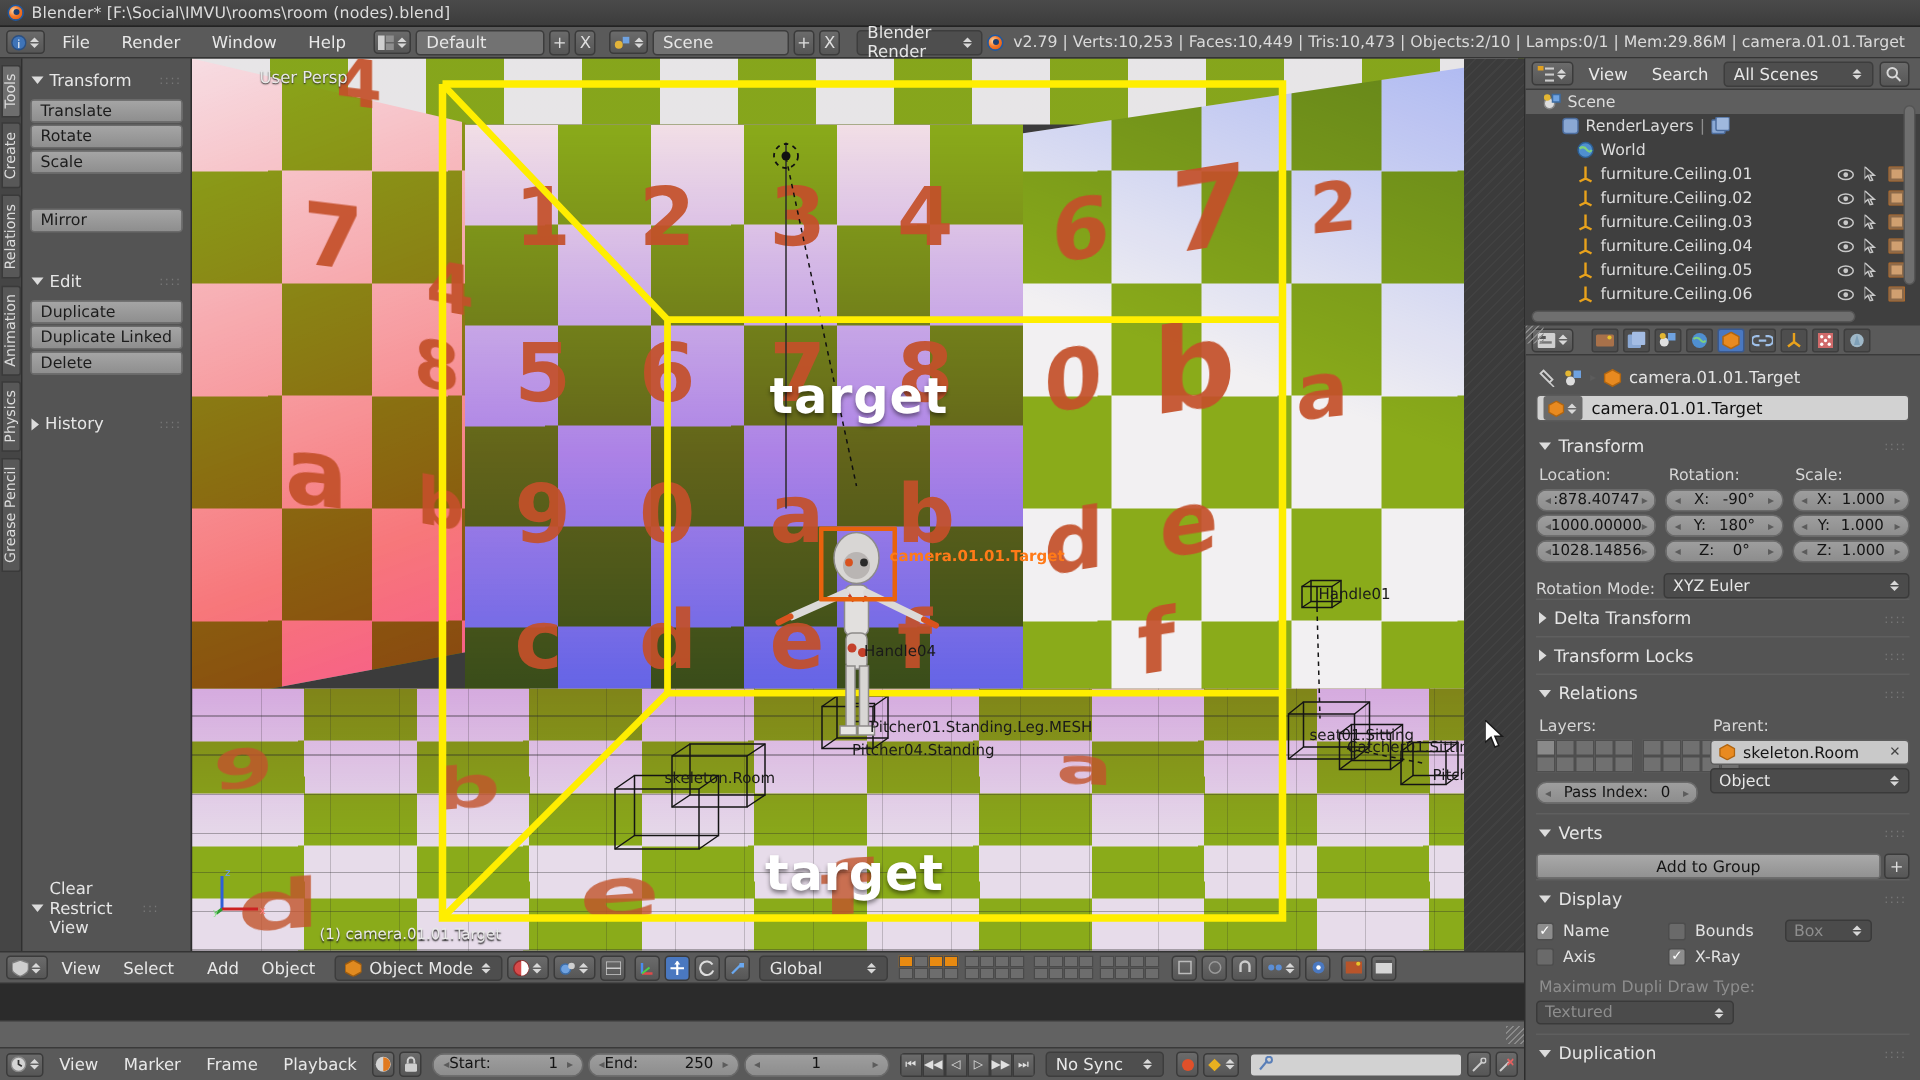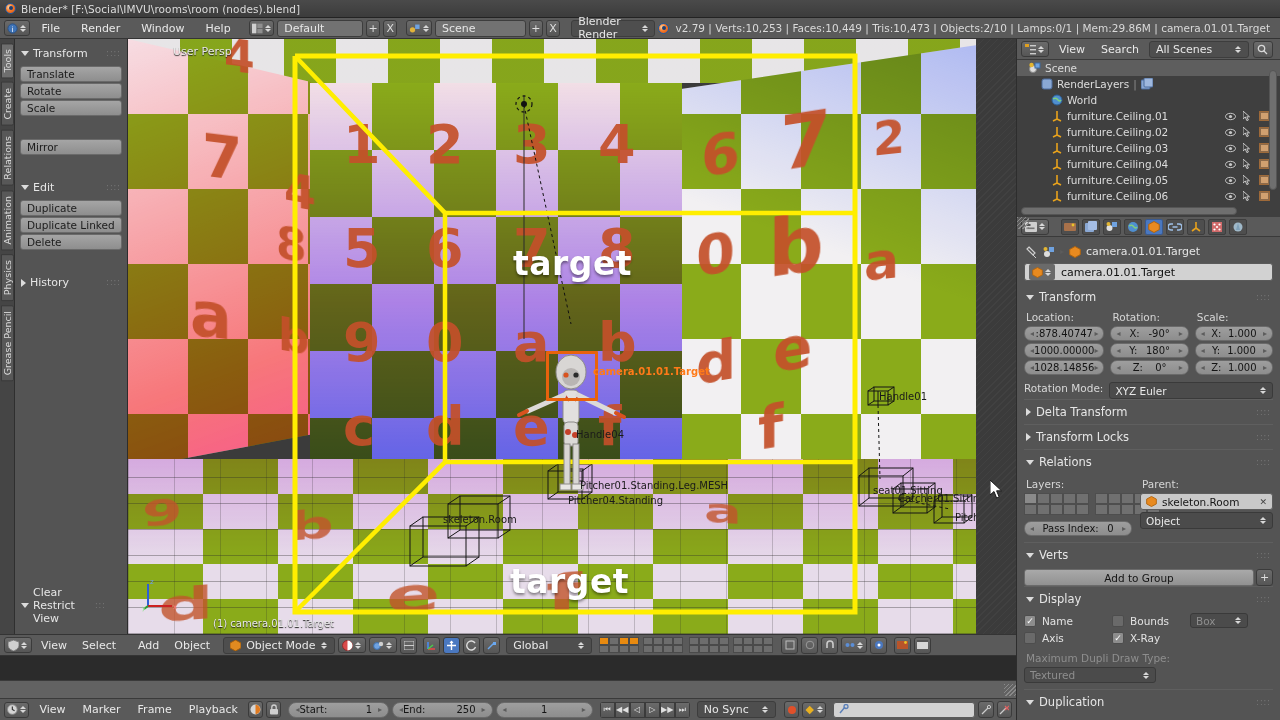--- a/index.html
+++ b/index.html
@@ -279,21 +279,21 @@
   .collabel{ font-size:10.5px; color:#d6d6d6; padding:2px 0 3px 2px;}
   .numfield{
     height:15px; background:linear-gradient(#9e9e9e,#8d8d8d);
     border:1px solid #6a6a6a; border-radius:7px; margin-bottom:2px;
     display:flex;align-items:center; padding:0 5px; font-size:10px; color:#141414;
     justify-content:space-between;
   }
   .numfield .lab{ font-size:10px;}
   .numfield .val{ font-size:10px; }
   .arr{ font-size:8px; color:#5c5c5c; }
-  .rowline{ display:flex; align-items:flex-start; gap:6px; margin-top:3px;}
+  .rowline{ display:flex; align-items:flex-end; gap:6px; margin-top:3px;}
   .rowline .lbl{ font-size:10.5px;color:#d8d8d8; min-width:78px;}
   .dropdown{
     flex:1; height:17px; background:#4b4b4b; border:1px solid #3a3a3a; border-radius:3px;
     display:flex;align-items:center;justify-content:space-between;padding:0 5px;
     font-size:10.5px; color:#e8e8e8;
   }
   .closed-sec{
     display:flex;align-items:center;gap:5px; font-size:11.5px;color:#e6e6e6;
     padding:5px 2px 5px 2px; border-top:1px solid #5f5f5f;
   }

